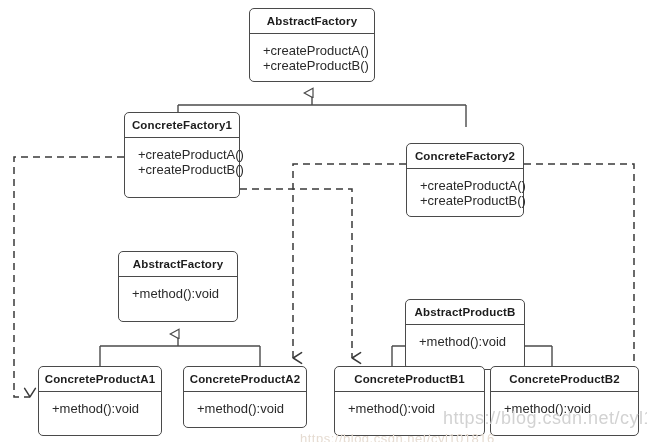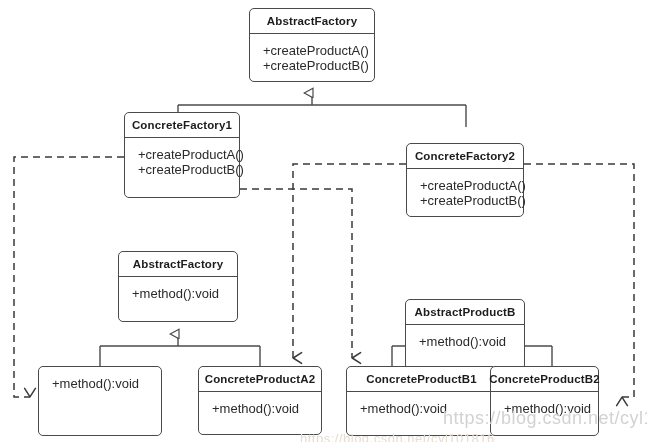--- a/index.html
+++ b/index.html
@@ -154,40 +154,41 @@
   </div>
 
   <div class="uml-class cls-tall" style="left:405px; top:251px; width:120px; height:71px;margin-top:48px;">
     <div class="uml-name">AbstractProductB</div>
     <div class="uml-body">
       <div class="uml-op">+method():void</div>
     </div>
   </div>
 
   <div class="uml-class cls-tall" style="left:38px; top:366px; width:124px; height:70px;">
+    <div class="uml-name">ConcreteProductA1</div>
     <div class="uml-body">
       <div class="uml-op">+method():void</div>
     </div>
   </div>
 
-  <div class="uml-class cls-tall" style="left:198px; top:366px; width:124px; height:69px;">
+  <div class="uml-class cls-tall" style="left:183px; top:366px; width:124px; height:62px;">
     <div class="uml-name">ConcreteProductA2</div>
     <div class="uml-body">
       <div class="uml-op">+method():void</div>
     </div>
   </div>
 
-  <div class="uml-class cls-tall" style="left:346px; top:366px; width:151px; height:70px;">
+  <div class="uml-class cls-tall" style="left:334px; top:366px; width:151px; height:70px;">
     <div class="uml-name">ConcreteProductB1</div>
     <div class="uml-body">
       <div class="uml-op">+method():void</div>
     </div>
   </div>
 
-  <div class="uml-class cls-tall" style="left:490px; top:366px; width:109px; height:70px;">
+  <div class="uml-class cls-tall" style="left:490px; top:366px; width:149px; height:70px;">
     <div class="uml-name">ConcreteProductB2</div>
     <div class="uml-body">
       <div class="uml-op">+method():void</div>
     </div>
   </div>
 
   <div class="watermark" id="watermark-main">https://blog.csdn.net/cyl101816</div>
   <div class="watermark" id="watermark-sub">https://blog.csdn.net/cyl101816</div>
 
 </div>

